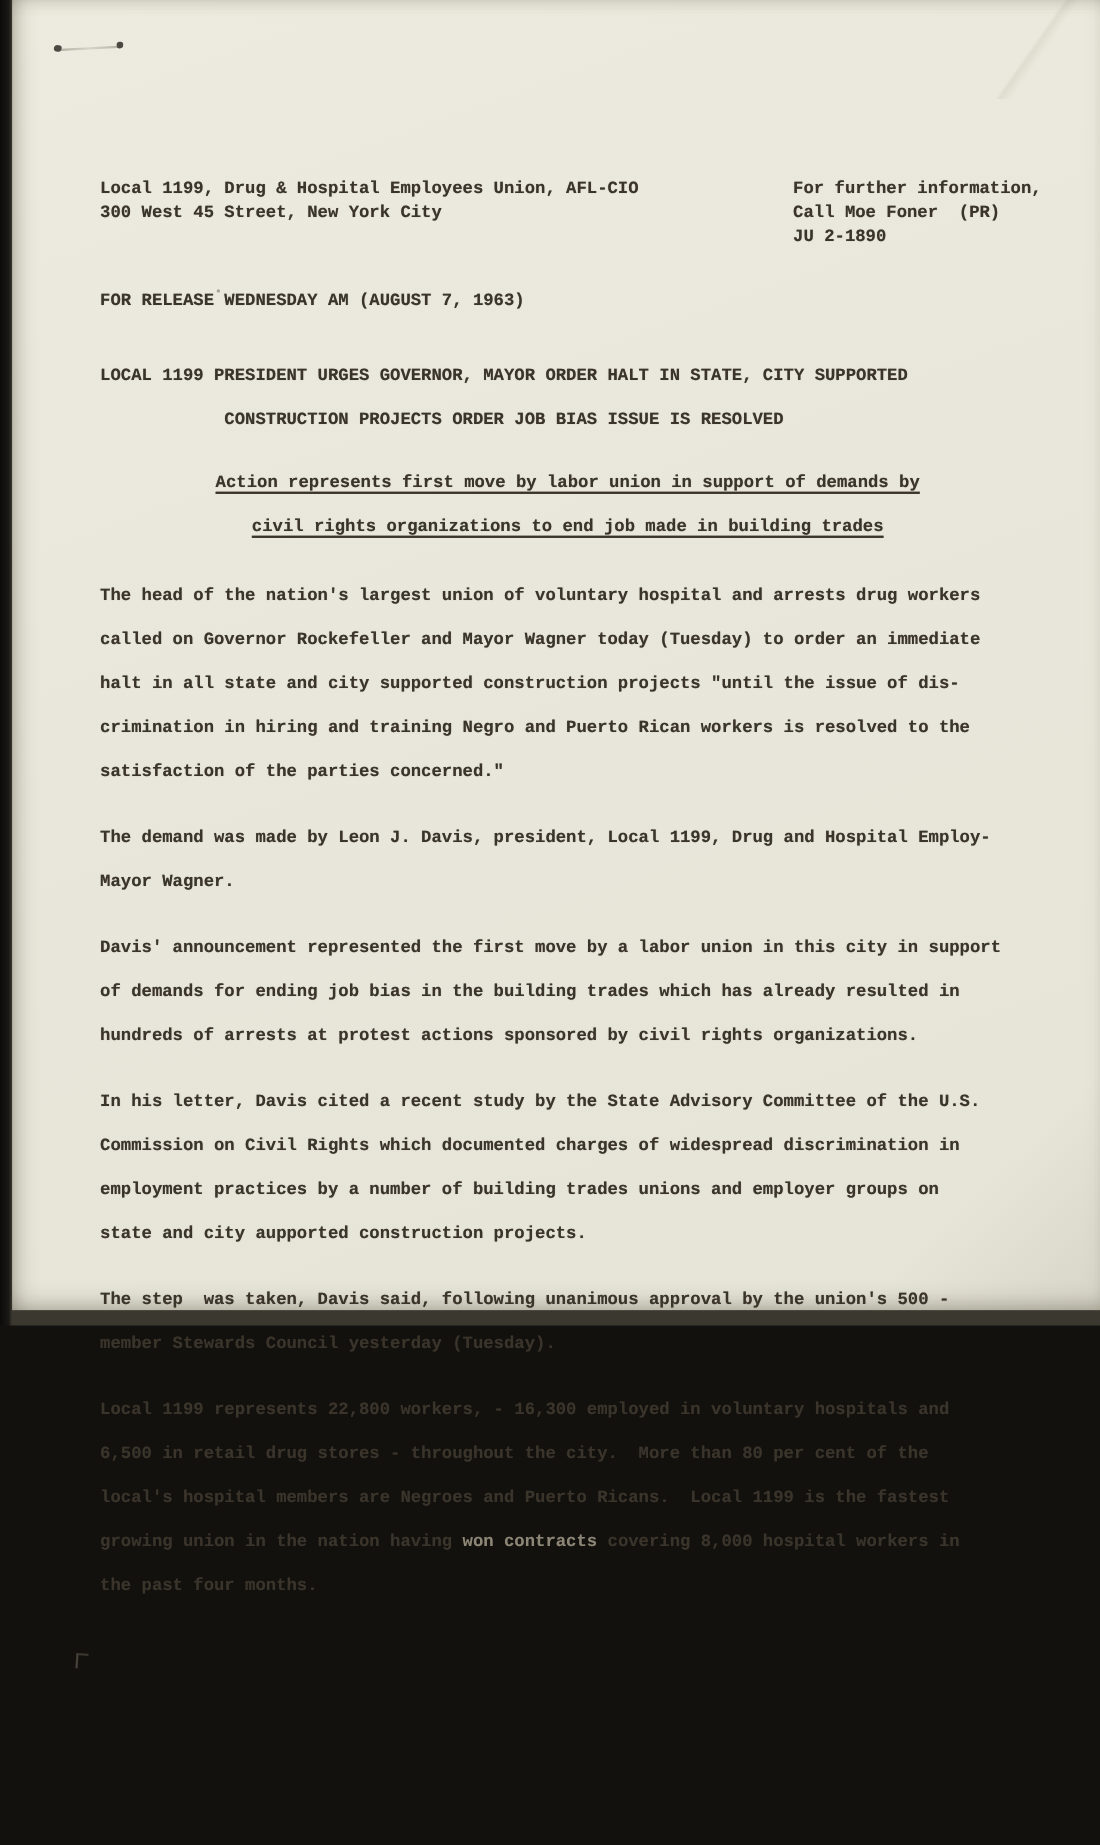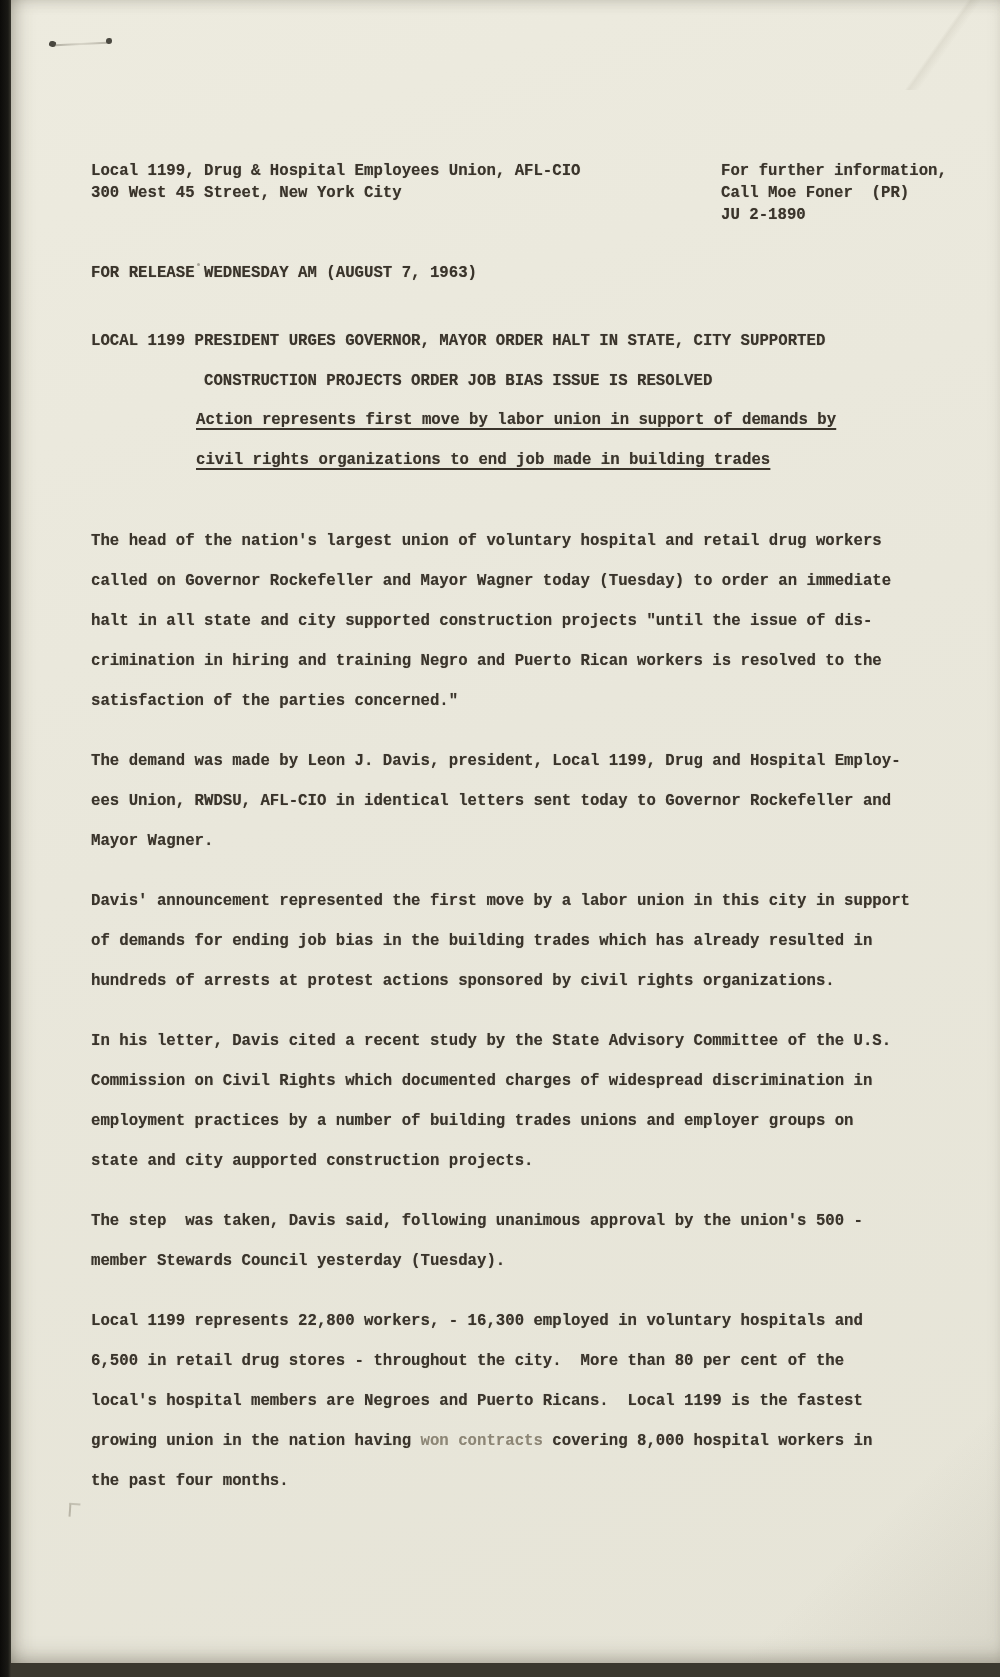--- a/index.html
+++ b/index.html
@@ -4,21 +4,21 @@
 <style>
   html, body { margin: 0; padding: 0; }
   body {
     width: 1000px; height: 1677px;
     background: #12110e;
     font-family: "Liberation Mono", "DejaVu Sans Mono", monospace;
     overflow: hidden;
   }
   .scan {
     position: relative;
-    width: 1000px; height: 1677px;
+    width: 1000px; height: 1205px;
     background: linear-gradient(90deg, #0c0b09 0px, #1a1915 8px, #3a382f 11px, #3a382f 11px);
   }
   .paper {
     position: absolute;
     left: 11px; top: 0; right: 0; bottom: 14px;
     background:
       linear-gradient(135deg, rgba(0,0,0,0.0) 90%, rgba(90,85,70,0.10) 100%),
       linear-gradient(160deg, #edebdf 0%, #e9e7db 45%, #e6e4d7 100%);
     box-shadow:
       inset 12px 0 22px -12px rgba(70,65,50,0.45),
@@ -34,21 +34,21 @@
     color: #3a342b;
     font-weight: bold;
     font-size: 15.7px;
     text-shadow: 0 0 0.7px rgba(58,52,43,0.55);
   }
   .ln { white-space: pre; }
   .header-left  { position: absolute; left: 80px;  top: 160px; line-height: 22px; }
   .header-right { position: absolute; left: 710px; top: 160px; line-height: 22px; }
   .release-line { position: absolute; left: 80px;  top: 262px; line-height: 22px; }
   .headline     { position: absolute; left: 80px;  top: 321px; line-height: 40px; text-align: center; }
-  .subhead      { position: absolute; left: 185px; top: 400px; line-height: 40px; }
+  .subhead      { position: absolute; left: 185px; top: 419px; line-height: 40px; text-align: center; }
   .subhead .ln  {
     text-decoration: underline;
     text-decoration-thickness: 1.6px;
     text-underline-offset: 4px;
   }
   .body-text    { position: absolute; left: 80px;  top: 521px; line-height: 40px; right: 60px; }
   .para { margin: 0 0 0 0; }
   .para + .para { margin-top: 20px; }
   .faded {
     color: #8d8676;
@@ -109,29 +109,28 @@
       <div class="ln">CONSTRUCTION PROJECTS ORDER JOB BIAS ISSUE IS RESOLVED</div>
     </div>
 
     <div class="subhead ink">
       <div class="ln">Action represents first move by labor union in support of demands by</div>
       <div class="ln">civil rights organizations to end job made in building trades</div>
     </div>
 
     <div class="body-text ink">
       <div class="para">
-        <div class="ln">The head of the nation's largest union of voluntary hospital and retail drug workers</div>
+        <div class="ln">The head of the nation's largest union of voluntary hospital and arrests drug workers</div>
         <div class="ln">called on Governor Rockefeller and Mayor Wagner today (Tuesday) to order an immediate</div>
         <div class="ln">halt in all state and city supported construction projects "until the issue of dis-</div>
         <div class="ln">crimination in hiring and training Negro and Puerto Rican workers is resolved to the</div>
         <div class="ln">satisfaction of the parties concerned."</div>
       </div>
       <div class="para">
         <div class="ln">The demand was made by Leon J. Davis, president, Local 1199, Drug and Hospital Employ-</div>
-        <div class="ln">ees Union, RWDSU, AFL-CIO in identical letters sent today to Governor Rockefeller and</div>
         <div class="ln">Mayor Wagner.</div>
       </div>
       <div class="para">
         <div class="ln">Davis' announcement represented the first move by a labor union in this city in support</div>
         <div class="ln">of demands for ending job bias in the building trades which has already resulted in</div>
         <div class="ln">hundreds of arrests at protest actions sponsored by civil rights organizations.</div>
       </div>
       <div class="para">
         <div class="ln">In his letter, Davis cited a recent study by the State Advisory Committee of the U.S.</div>
         <div class="ln">Commission on Civil Rights which documented charges of widespread discrimination in</div>

